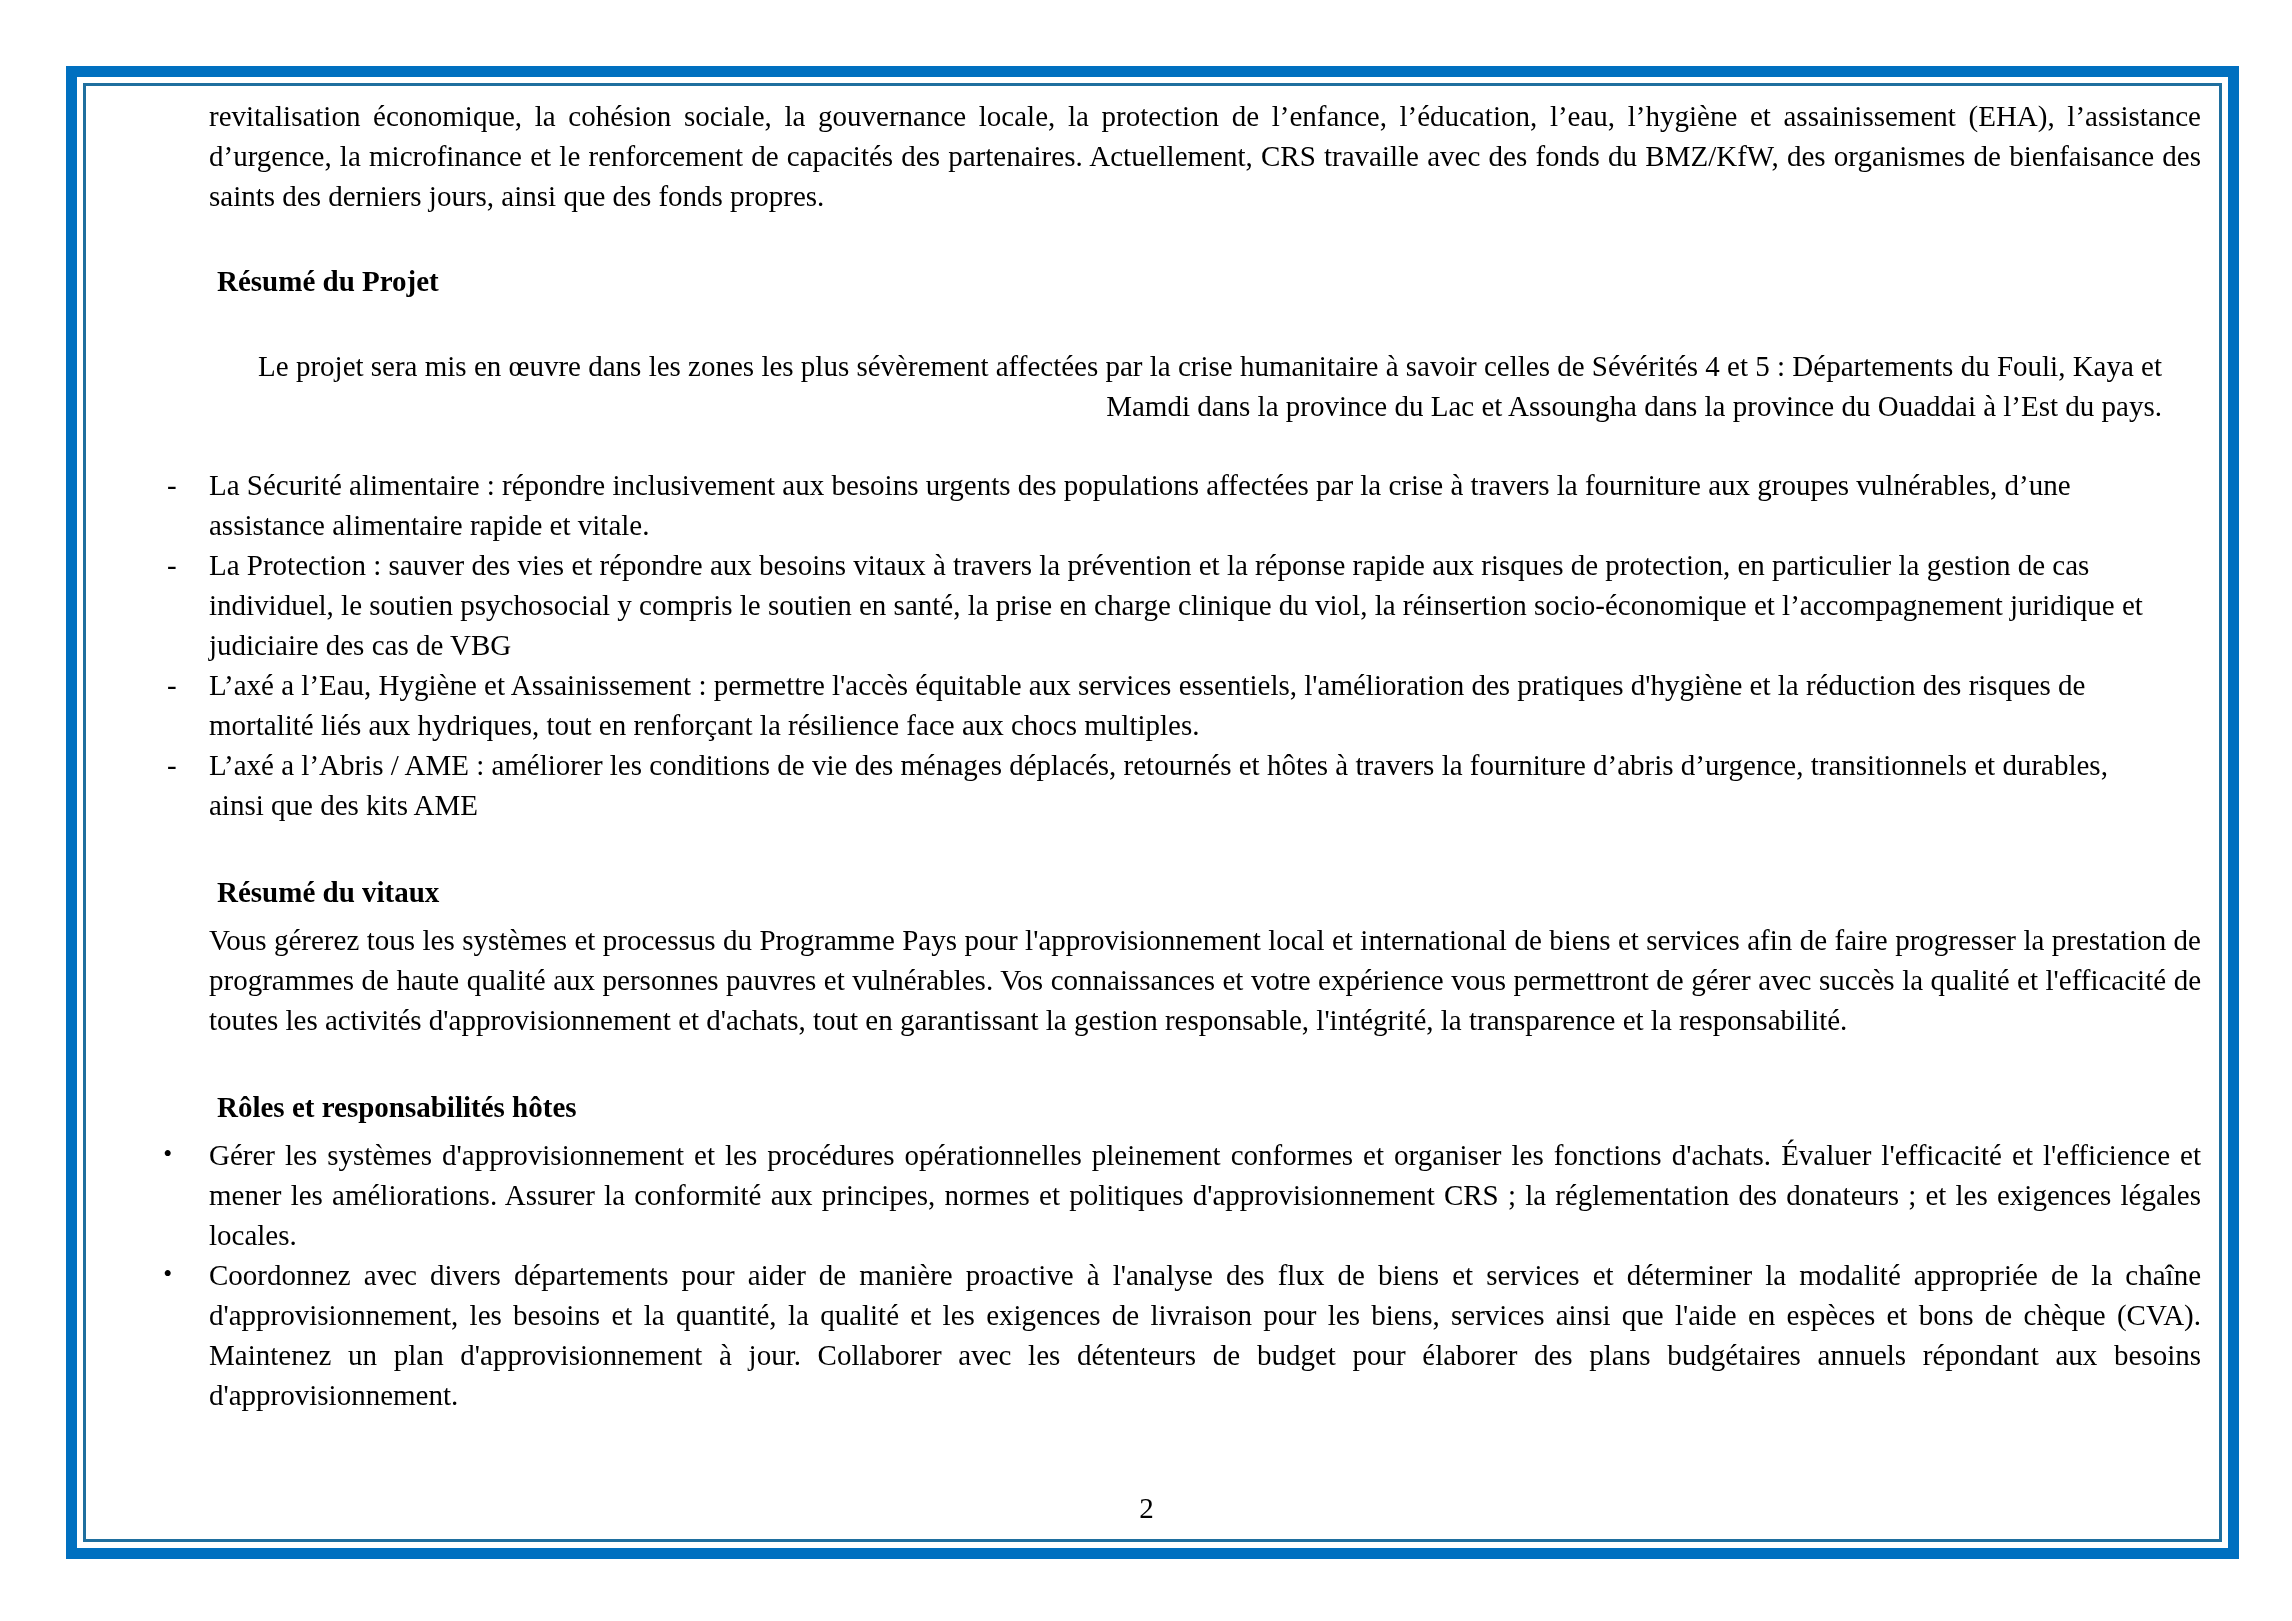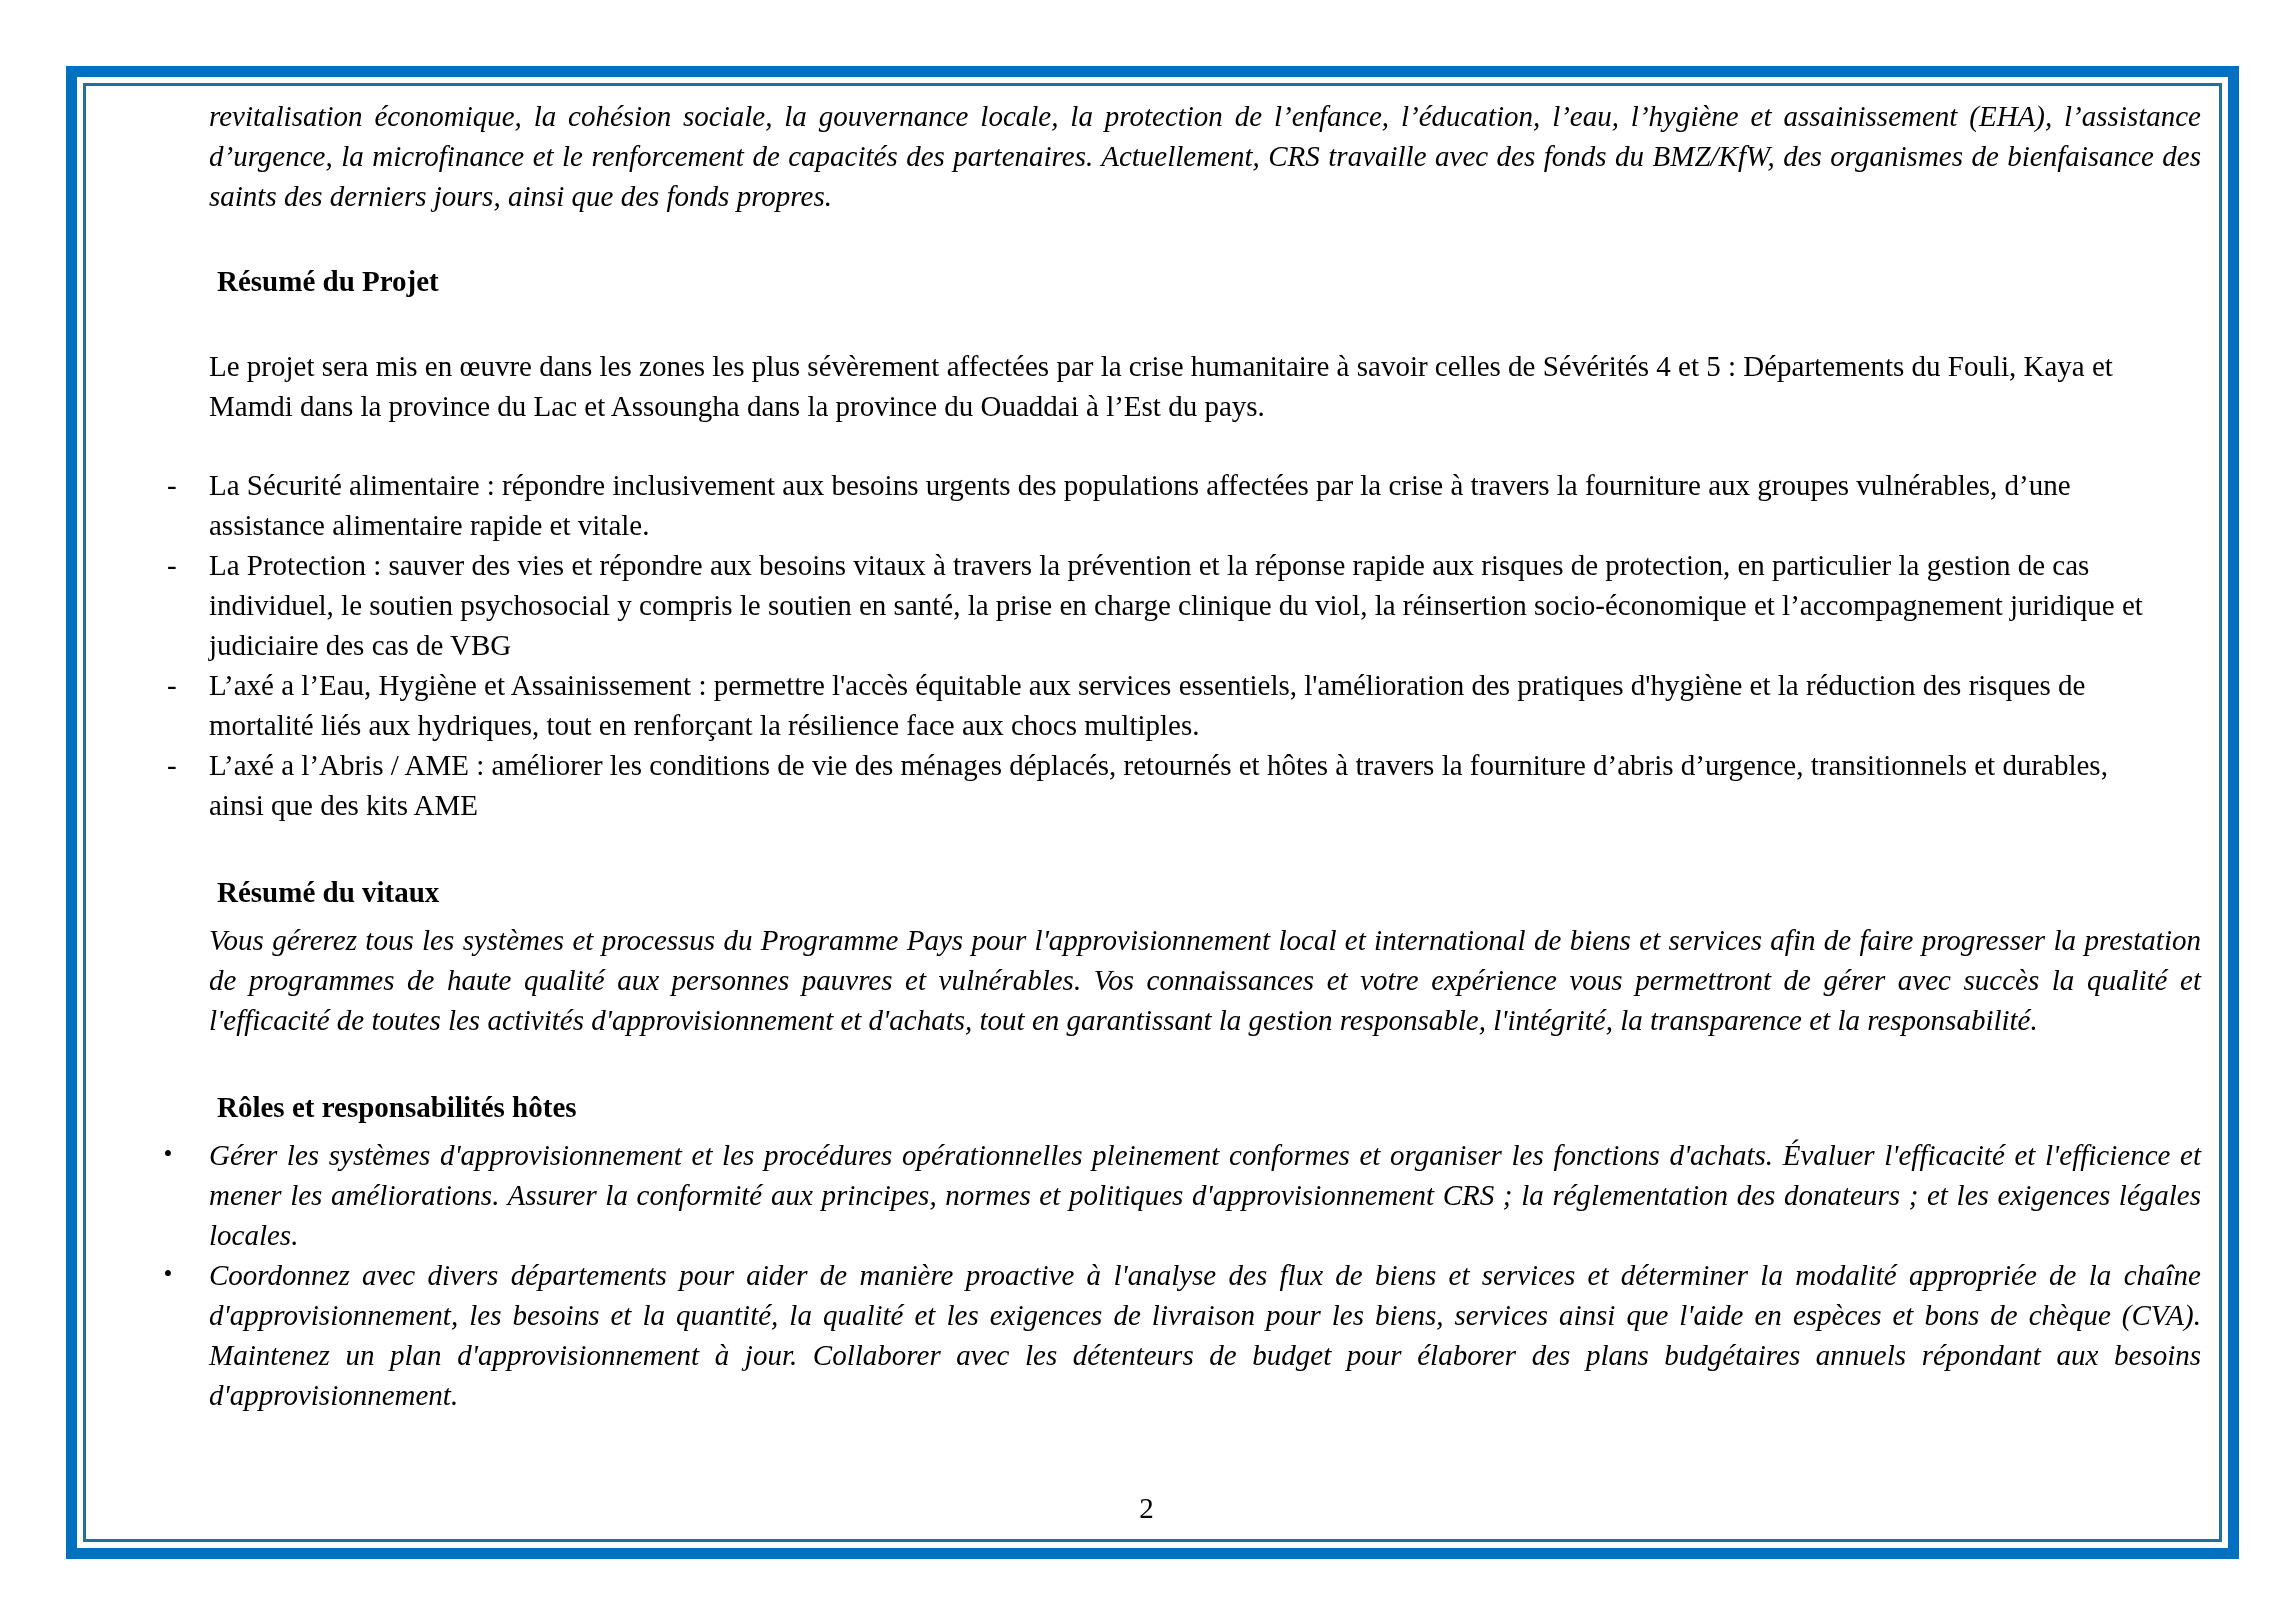--- a/index.html
+++ b/index.html
@@ -11,21 +11,21 @@
   .frame-inner {
     position: absolute; left: 5.9px; top: 5.9px; right: 5.9px; bottom: 5.9px;
     border: 3.9px solid #1F6F9F; box-sizing: border-box;
   }
   .page {
     position: absolute; left: 209px; top: 96px; width: 1992px;
     font-family: "Liberation Serif", "DejaVu Serif", serif;
     font-size: 29px; line-height: 40px; color: #000;
   }
   p { margin: 0; }
-  .justify { text-align: justify; font-style: italic; }
+  .justify { text-align: justify; }
   .heading { font-weight: bold; margin: 8px; }
   .gap-sm { height: 39px; }
   .gap-md { height: 37px; }
   ul.dash, ul.dot { list-style: none; margin: 0; padding: 0; }
   ul li { position: relative; margin: 0; }
   ul.dash li .marker { position: absolute; left: -47px; top: 0; width: 19.6px; text-align: center; }
   ul.dot li .marker { position: absolute; left: -51px; top: -1px; width: 19.6px; text-align: center; font-size: 25.5px; }
   .page-number {
     position: absolute; left: 0; width: 2293px; top: 1492px; text-align: center;
     font-family: "Liberation Serif", "DejaVu Serif", serif; font-size: 29px; color: #000;
@@ -39,21 +39,21 @@
 </div>
 
 <div class="page">
 
   <p class="justify">revitalisation économique, la cohésion sociale, la gouvernance locale, la protection de l’enfance, l’éducation, l’eau, l’hygiène et assainissement (EHA), l’assistance d’urgence, la microfinance et le renforcement de capacités des partenaires.  Actuellement, CRS travaille avec des fonds du BMZ/KfW, des organismes de bienfaisance des saints des derniers jours, ainsi que des fonds propres.</p>
 
   <div class="gap-md"></div>
   <p class="heading">Résumé du Projet</p>
   <div class="gap-md"></div>
 
-  <p style="padding-right:39px;">Le projet sera mis en œuvre dans les zones les plus sévèrement affectées par la crise humanitaire à savoir celles de Sévérités 4 et 5 : Départements du Fouli, Kaya et Mamdi dans la province du Lac et Assoungha dans la province du Ouaddai à l’Est du pays.</p>
+  <p style="padding-right:39px;text-align:right;">Le projet sera mis en œuvre dans les zones les plus sévèrement affectées par la crise humanitaire à savoir celles de Sévérités 4 et 5 : Départements du Fouli, Kaya et Mamdi dans la province du Lac et Assoungha dans la province du Ouaddai à l’Est du pays.</p>
 
   <div class="gap-sm"></div>
 
   <ul class="dash" style="padding-right:39px;">
     <li>
       <span class="marker">-</span>
       <span>La Sécurité alimentaire : répondre inclusivement aux besoins urgents des populations affectées par la crise à travers la fourniture aux groupes vulnérables, d’une assistance alimentaire rapide et vitale.</span>
     </li>
     <li>
       <span class="marker">-</span>

